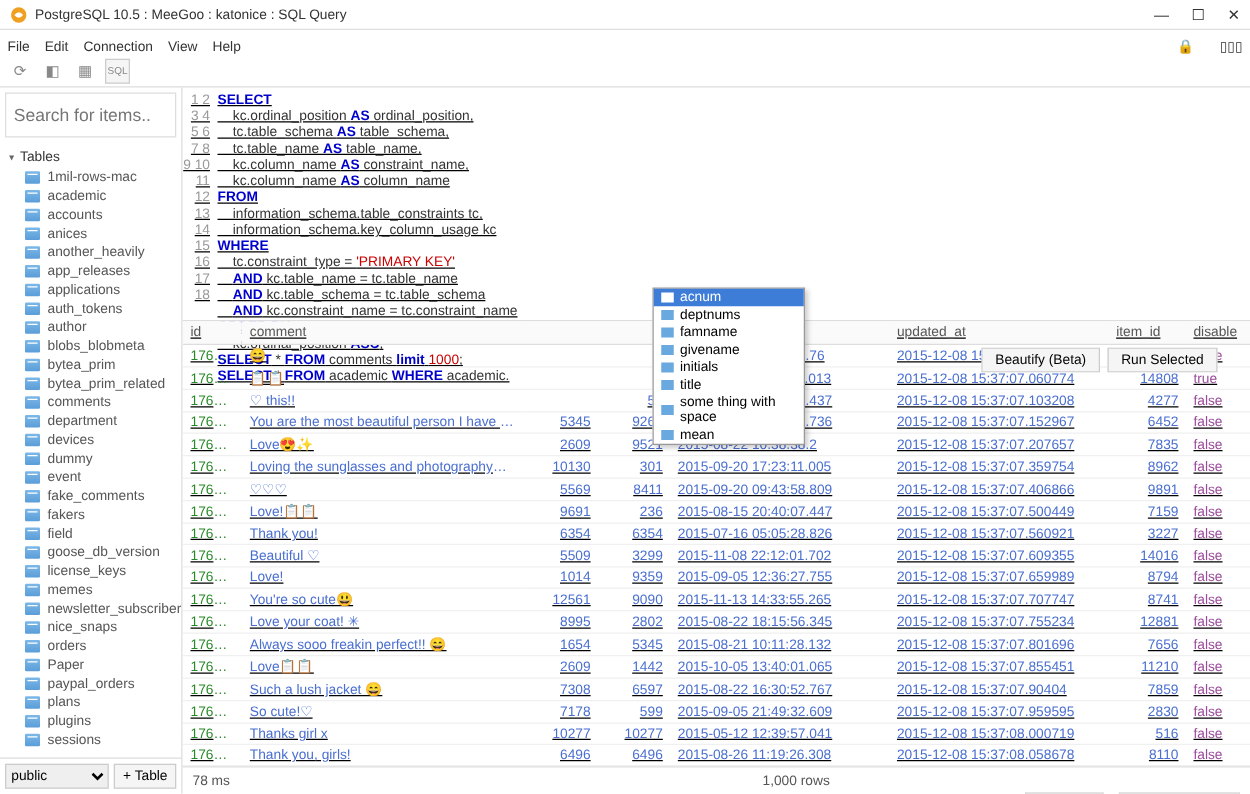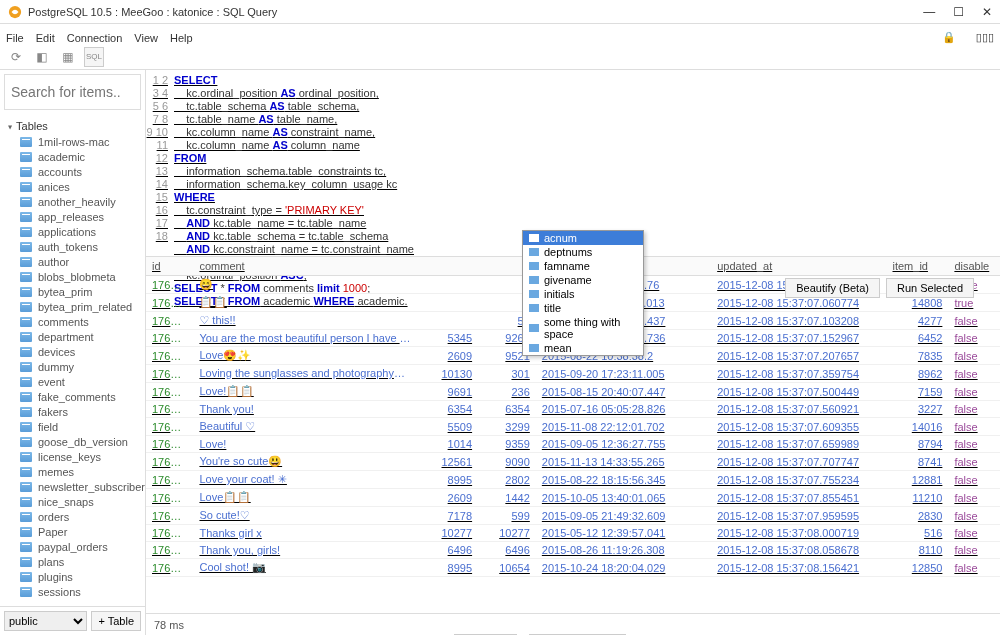--- a/index.html
+++ b/index.html
@@ -387,20 +387,30 @@
               <td class="idcol">176022</td>
               <td class="link">Loving the sunglasses and photography😄...</td>
               <td class="num">10130</td>
               <td class="num">301</td>
               <td class="link">2015-09-20 17:23:11.005</td>
               <td class="link">2015-12-08 15:37:07.359754</td>
               <td class="num">8962</td>
               <td class="disable">false</td>
             </tr>
             <tr>
+              <td class="idcol">176023</td>
+              <td class="link">♡♡♡</td>
+              <td class="num">5569</td>
+              <td class="num">8411</td>
+              <td class="link">2015-09-20 09:43:58.809</td>
+              <td class="link">2015-12-08 15:37:07.406866</td>
+              <td class="num">9891</td>
+              <td class="disable">false</td>
+            </tr>
+            <tr>
               <td class="idcol">176024</td>
               <td class="link">Love!📋📋</td>
               <td class="num">9691</td>
               <td class="num">236</td>
               <td class="link">2015-08-15 20:40:07.447</td>
               <td class="link">2015-12-08 15:37:07.500449</td>
               <td class="num">7159</td>
               <td class="disable">false</td>
             </tr>
             <tr>
@@ -447,30 +457,50 @@
               <td class="idcol">176029</td>
               <td class="link">Love your coat! ✳</td>
               <td class="num">8995</td>
               <td class="num">2802</td>
               <td class="link">2015-08-22 18:15:56.345</td>
               <td class="link">2015-12-08 15:37:07.755234</td>
               <td class="num">12881</td>
               <td class="disable">false</td>
             </tr>
             <tr>
+              <td class="idcol">176030</td>
+              <td class="link">Always sooo freakin perfect!! 😄</td>
+              <td class="num">1654</td>
+              <td class="num">5345</td>
+              <td class="link">2015-08-21 10:11:28.132</td>
+              <td class="link">2015-12-08 15:37:07.801696</td>
+              <td class="num">7656</td>
+              <td class="disable">false</td>
+            </tr>
+            <tr>
               <td class="idcol">176031</td>
               <td class="link">Love📋📋</td>
               <td class="num">2609</td>
               <td class="num">1442</td>
               <td class="link">2015-10-05 13:40:01.065</td>
               <td class="link">2015-12-08 15:37:07.855451</td>
               <td class="num">11210</td>
               <td class="disable">false</td>
             </tr>
             <tr>
+              <td class="idcol">176032</td>
+              <td class="link">Such a lush jacket 😄</td>
+              <td class="num">7308</td>
+              <td class="num">6597</td>
+              <td class="link">2015-08-22 16:30:52.767</td>
+              <td class="link">2015-12-08 15:37:07.90404</td>
+              <td class="num">7859</td>
+              <td class="disable">false</td>
+            </tr>
+            <tr>
               <td class="idcol">176033</td>
               <td class="link">So cute!♡</td>
               <td class="num">7178</td>
               <td class="num">599</td>
               <td class="link">2015-09-05 21:49:32.609</td>
               <td class="link">2015-12-08 15:37:07.959595</td>
               <td class="num">2830</td>
               <td class="disable">false</td>
             </tr>
             <tr>
@@ -501,19 +531,20 @@
               <td class="link">2015-10-24 18:20:04.029</td>
               <td class="link">2015-12-08 15:37:08.156421</td>
               <td class="num">12850</td>
               <td class="disable">false</td>
             </tr>
           </tbody>
       </table>
     </div>
     <div class="statusbar">
       <div class="sb-left">78 ms</div>
+      <div class="sb-mid">1,000 rows</div>
       <div class="sb-right">
         <button>Export...</button>
         <button>Show message</button>
       </div>
     </div>
   </div>
 </div>
 
 </body></html>

